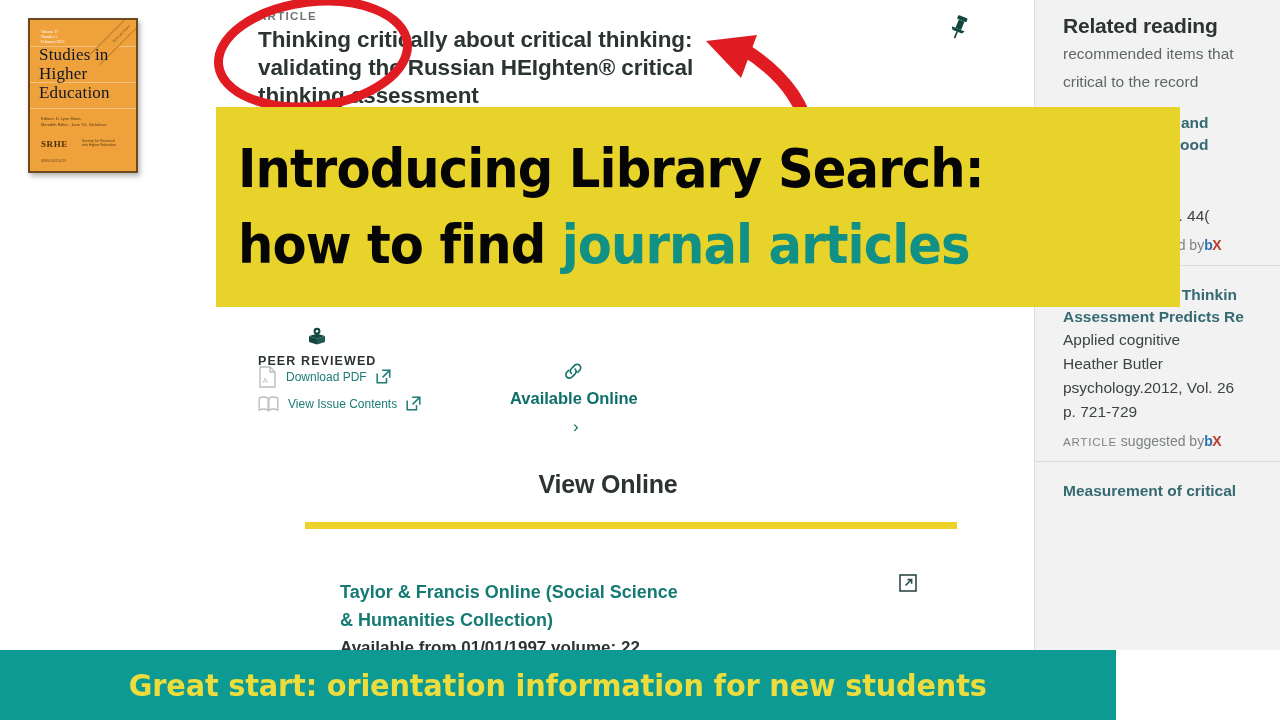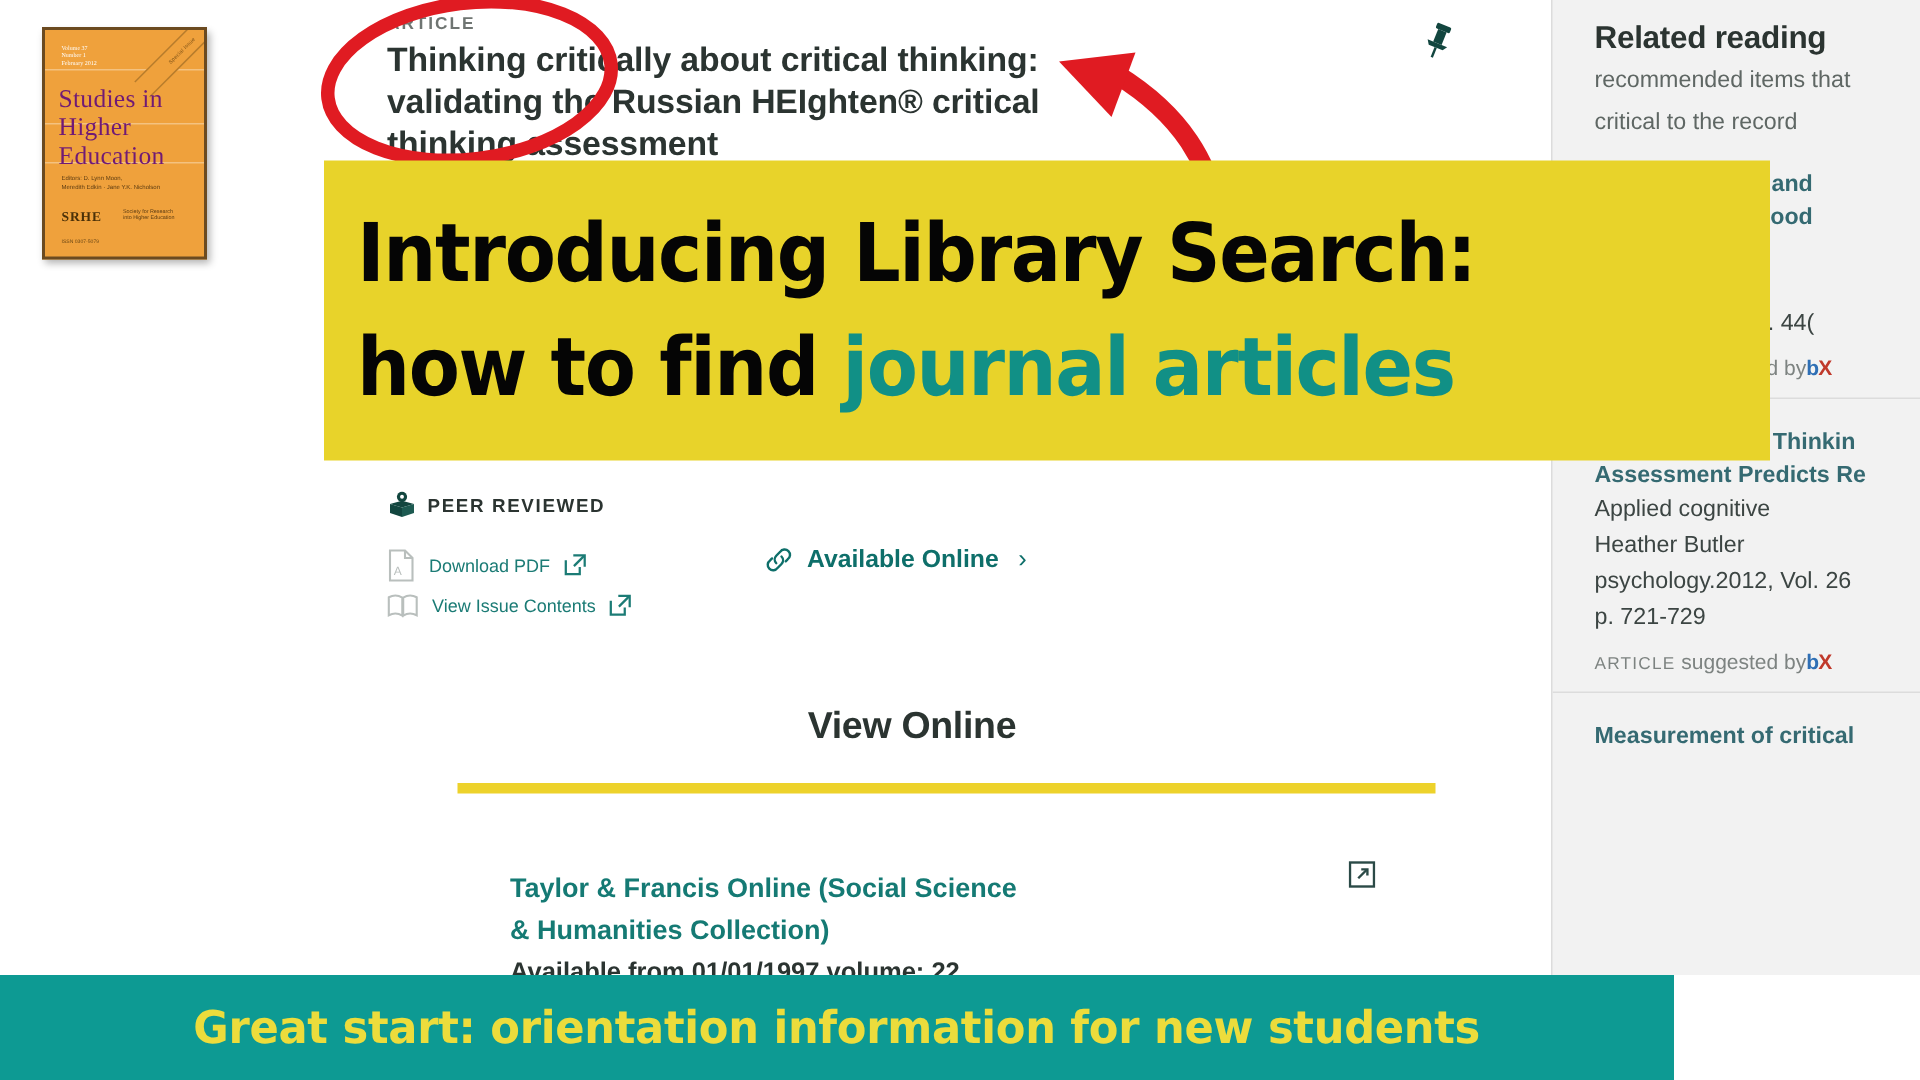--- a/index.html
+++ b/index.html
@@ -27,23 +27,23 @@
     position: absolute; right: -22px; top: 6px; width: 74px; height: 15px;
     background: #efa13c; border-top: 1px solid #b77c2c; border-bottom: 1px solid #b77c2c;
     transform: rotate(-45deg);
     font-size: 3.5px; color: #7a4f16; text-align: center; line-height: 15px; letter-spacing: .2px;
   }
   .cover .vol {
     position: absolute; left: 11px; top: 9px; font-size: 4px; line-height: 5px;
     color: #ffffff; font-family: "Liberation Serif", serif;
   }
   .cover .ctitle {
-    position: absolute; left: 9px; top: 36px; right: 6px;
+    position: absolute; left: 9px; top: 25px; right: 6px;
     font-family: "Liberation Serif", serif;
-    font-size: 17px; line-height: 19px; color: #701a75; letter-spacing: .2px;
+    font-size: 17px; line-height: 19px; color: #0f172a; letter-spacing: .2px;
   }
   .cover .ceditors {
     position: absolute; left: 11px; top: 96px; font-size: 4px; line-height: 6px; color: #5d3c12;
   }
   .cover .csrhe {
     position: absolute; left: 11px; bottom: 22px;
     font-family: "Liberation Serif", serif; font-size: 9px; font-weight: bold;
     color: #4a3008; letter-spacing: .6px;
   }
   .cover .csrhe-sub {
@@ -67,27 +67,27 @@
   .rec-main { position: absolute; left: 258px; top: 10px; width: 700px; }
   .rec-kind {
     font-size: 11.5px; letter-spacing: 1.3px; color: #6f7572; font-weight: bold;
   }
   .rec-title {
     margin-top: 4px;
     font-size: 22.5px; line-height: 28px; font-weight: bold; color: #2b3431;
     letter-spacing: -.1px;
   }
 
-  .peer { position: absolute; left: 258px; top: 327px; display: flex; align-items: center; gap: 7px; }
+  .peer { position: absolute; left: 258px; top: 327px; display: flex; align-items: center; gap: 7px; flex-direction: column; }
   .peer-label { font-size: 12.5px; font-weight: bold; letter-spacing: 1.1px; color: #2b3431; }
 
   .links-col { position: absolute; left: 258px; top: 363px; }
   .link-row { display: flex; align-items: center; gap: 9px; height: 27px; cursor: pointer; }
   .link-row .ltext { color: #1b7b75; font-size: 12px; font-weight: 500; }
-  .avail { position: absolute; left: 510px; top: 363px; display: flex; align-items: center; gap: 9px; cursor: pointer; }
+  .avail { position: absolute; left: 510px; top: 363px; display: flex; align-items: center; gap: 9px; cursor: pointer; flex-direction: column; }
   .avail .ltext { color: #0e6f6a; font-size: 16.5px; font-weight: bold; }
   .avail .chev { color: #0e6f6a; font-size: 17px; margin-left: 4px; }
 
   .pin { position: absolute; left: 948px; top: 14px; cursor: pointer; }
 
   
   .vo-head {
     position: absolute; left: 258px; top: 470px; width: 700px; text-align: center;
     font-size: 25px; font-weight: bold; color: #2b3431; letter-spacing: -.2px;
   }

